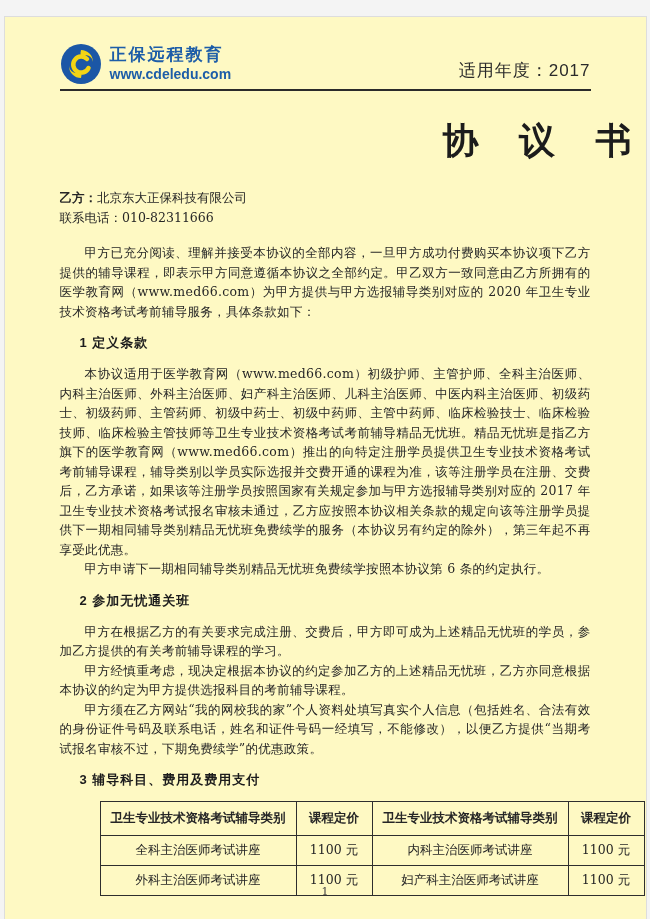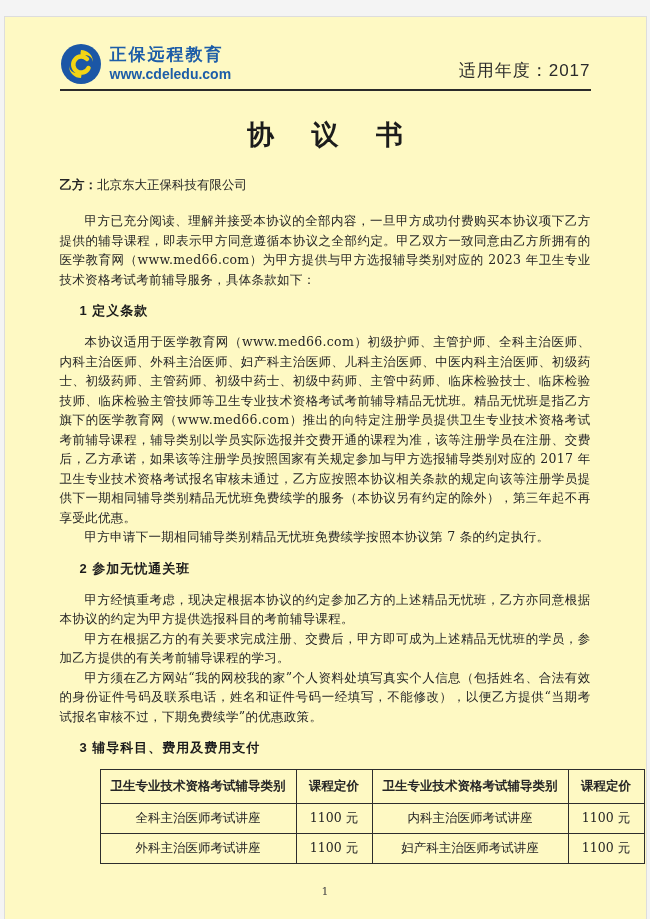--- a/index.html
+++ b/index.html
@@ -26,21 +26,21 @@
     font-family:"Liberation Sans","DejaVu Sans",sans-serif;
     font-weight:bold;font-size:14px;color:#1d5da8;margin-top:2px;
   }
   .year{
     font-family:"Liberation Sans","DejaVu Sans",sans-serif;
     font-size:17px;color:#2a2a2a;padding-bottom:3px;letter-spacing:1px;
   }
   .rule{height:2px;background:#2b2b2b;margin:4px 55px 0 55px;}
   
   .title{
-    text-align:center;font-size:27px;font-weight:bold;color:#1c1c1c;
+    text-align:right;font-size:36px;font-weight:bold;color:#1c1c1c;
     letter-spacing:14px;margin:26px 0 22px 0;text-indent:14px;
   }
   
   .party{margin:0 55px;font-size:12.5px;line-height:19px;}
   .party.first{margin-bottom:15px;}
   .b{font-family:"Liberation Sans","DejaVu Sans",sans-serif;font-weight:bold;}
   .gap{display:inline-block;width:10px;}
   
   .para{
     margin:0 55px;font-size:12.5px;line-height:19.5px;
@@ -92,30 +92,31 @@
       </div>
     </div>
     <div class="year">适用年度：2017</div>
   </div>
   <div class="rule"></div>
 
   <h1 class="title">协 议 书</h1>
 
 
   <p class="party"><span class="b">乙方：</span><span>北京东大正保科技有限公司</span></p>
+  <p class="party"><span>联系电话：</span><span>010-82311666</span></p>
 
-  <p class="para space-above" style="margin-top:16px;">甲方已充分阅读、理解并接受本协议的全部内容，一旦甲方成功付费购买本协议项下乙方提供的辅导课程，即表示甲方同意遵循本协议之全部约定。甲乙双方一致同意由乙方所拥有的医学教育网（www.med66.com）为甲方提供与甲方选报辅导类别对应的 2023 年卫生专业技术资格考试考前辅导服务，具体条款如下：</p>
+  <p class="para space-above" style="margin-top:16px;">甲方已充分阅读、理解并接受本协议的全部内容，一旦甲方成功付费购买本协议项下乙方提供的辅导课程，即表示甲方同意遵循本协议之全部约定。甲乙双方一致同意由乙方所拥有的医学教育网（www.med66.com）为甲方提供与甲方选报辅导类别对应的 2020 年卫生专业技术资格考试考前辅导服务，具体条款如下：</p>
 
   <h2 class="sec-heading">1 定义条款</h2>
   <p class="para">本协议适用于医学教育网（www.med66.com）初级护师、主管护师、全科主治医师、内科主治医师、外科主治医师、妇产科主治医师、儿科主治医师、中医内科主治医师、初级药士、初级药师、主管药师、初级中药士、初级中药师、主管中药师、临床检验技士、临床检验技师、临床检验主管技师等卫生专业技术资格考试考前辅导精品无忧班。精品无忧班是指乙方旗下的医学教育网（www.med66.com）推出的向特定注册学员提供卫生专业技术资格考试考前辅导课程，辅导类别以学员实际选报并交费开通的课程为准，该等注册学员在注册、交费后，乙方承诺，如果该等注册学员按照国家有关规定参加与甲方选报辅导类别对应的 2017 年卫生专业技术资格考试报名审核未通过，乙方应按照本协议相关条款的规定向该等注册学员提供下一期相同辅导类别精品无忧班免费续学的服务（本协议另有约定的除外），第三年起不再享受此优惠。</p>
-  <p class="para">甲方申请下一期相同辅导类别精品无忧班免费续学按照本协议第 7 条的约定执行。</p>
+  <p class="para">甲方申请下一期相同辅导类别精品无忧班免费续学按照本协议第 6 条的约定执行。</p>
 
   <h2 class="sec-heading">2  参加无忧通关班</h2>
+  <p class="para">甲方在根据乙方的有关要求完成注册、交费后，甲方即可成为上述精品无忧班的学员，参加乙方提供的有关考前辅导课程的学习。</p>
   <p class="para">甲方经慎重考虑，现决定根据本协议的约定参加乙方的上述精品无忧班，乙方亦同意根据本协议的约定为甲方提供选报科目的考前辅导课程。</p>
-  <p class="para">甲方在根据乙方的有关要求完成注册、交费后，甲方即可成为上述精品无忧班的学员，参加乙方提供的有关考前辅导课程的学习。</p>
   <p class="para">甲方须在乙方网站“我的网校我的家”个人资料处填写真实个人信息（包括姓名、合法有效的身份证件号码及联系电话，姓名和证件号码一经填写，不能修改），以便乙方提供“当期考试报名审核不过，下期免费续学”的优惠政策。</p>
 
   <h2 class="sec-heading">3 辅导科目、费用及费用支付</h2>
 
   <table class="price-table">
     <thead>
       <tr>
         <th class="col-cat">卫生专业技术资格考试辅导类别</th>
         <th class="col-price">课程定价</th>
         <th class="col-cat">卫生专业技术资格考试辅导类别</th>

